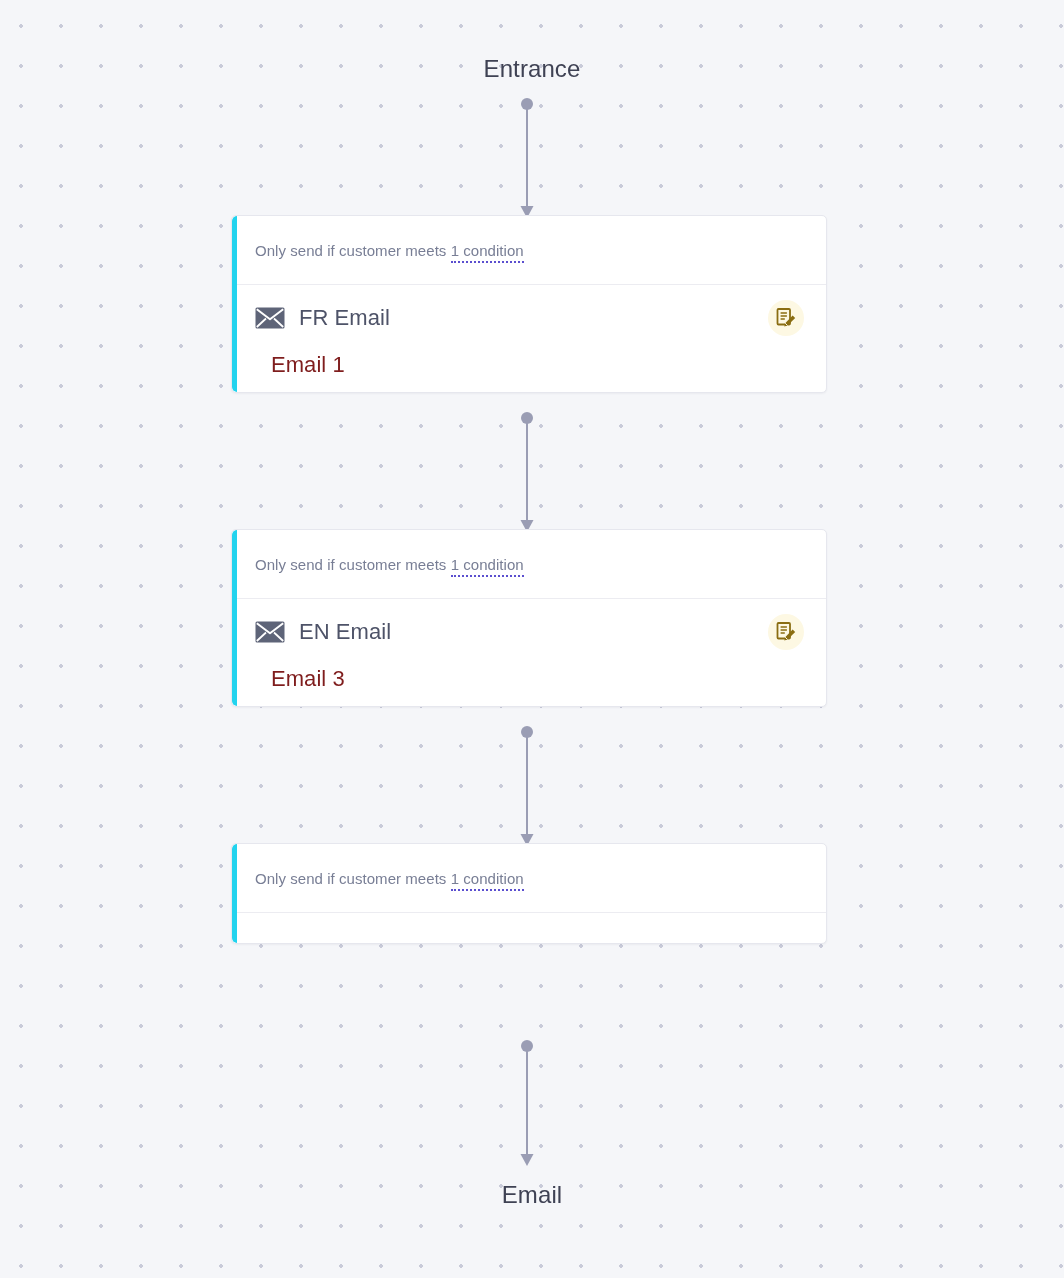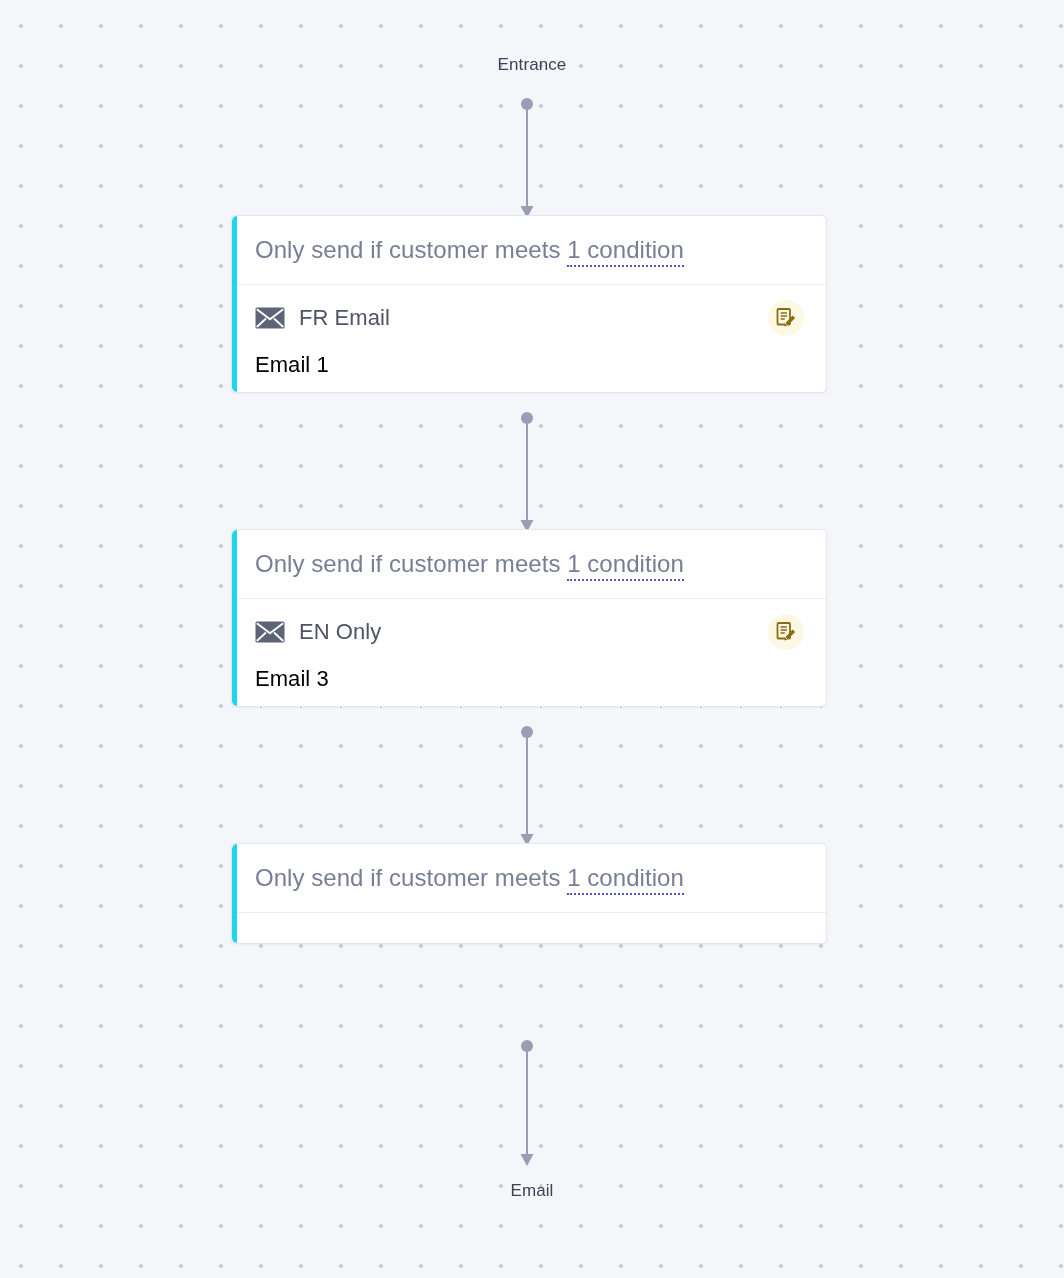--- a/index.html
+++ b/index.html
@@ -25,21 +25,21 @@
     inset: 0;
     width: 1064px;
     height: 1278px;
   }
 
   
   .endpoint-label {
     position: absolute;
     width: 100%;
     text-align: center;
-    font-size: 17px;
+    font-size: 24px;
     color: #3f4254;
     letter-spacing: 0.1px;
     white-space: nowrap;
   }
   .endpoint-label.entrance { top: 55px; left: 0; }
   .endpoint-label.exit     { top: 1181px; left: 0; }
 
   
   .connector {
     position: absolute;
@@ -72,21 +72,21 @@
   }
 
   .card-header {
     padding: 20px 22px 20px 23px;
     border-bottom: 1px solid #ececf1;
     min-height: 69px;
     display: flex;
     align-items: center;
   }
   .condition-text {
-    font-size: 24px;
+    font-size: 15px;
     color: #787e95;
     letter-spacing: 0.05px;
     white-space: nowrap;
   }
   .condition-link {
     color: #787e95;
     border-bottom: 2px dotted #5b4fcf;
     padding-bottom: 2px;
     cursor: pointer;
   }
@@ -131,23 +131,24 @@
     align-items: center;
     justify-content: center;
     cursor: pointer;
     border: none;
     padding: 0;
   }
 
   .node-subtitle {
     margin-top: 17px;
     font-size: 22px;
-    color: #000000;
+    color: #7f1d1d;
     letter-spacing: 0.05px;
     white-space: nowrap;
+    margin-left: 16px;
   }
 </style>
 </head>
 <body>
 
 <div class="canvas">
 
   <div class="endpoint-label entrance">Entrance</div>
 
   <svg class="connector" style="top:98px; height:122px;" viewBox="0 0 1064 122" width="1064" height="122">
@@ -193,21 +194,21 @@
     <div class="card-header">
       <span class="condition-text"><span>Only send if customer meets </span><span class="condition-link">1 condition</span></span>
     </div>
     <div class="card-body">
       <div class="body-row">
         <svg class="envelope-icon" viewBox="0 0 30 22">
           <rect x="0.5" y="0.5" width="29" height="21" rx="1.5" fill="#5e6478"></rect>
           <path d="M1.8 2.2 L15 12.2 L28.2 2.2" stroke="#ffffff" stroke-width="2" fill="none" stroke-linejoin="round"></path>
           <path d="M1.8 20 L11 11.5 M28.2 20 L19 11.5" stroke="#ffffff" stroke-width="1.8" fill="none"></path>
         </svg>
-        <span class="node-title">EN Only</span>
+        <span class="node-title">EN Email</span>
         <button class="edit-icon-btn">
           <svg width="22" height="22" viewBox="0 0 22 22">
             <rect x="2.5" y="2" width="12.5" height="15.5" rx="1" fill="none" stroke="#8a6d12" stroke-width="1.8"></rect>
             <line x1="5.6" y1="6" x2="11.9" y2="6" stroke="#8a6d12" stroke-width="1.5"></line>
             <line x1="5.6" y1="9" x2="11.9" y2="9" stroke="#8a6d12" stroke-width="1.5"></line>
             <line x1="5.6" y1="12" x2="9.8" y2="12" stroke="#8a6d12" stroke-width="1.5"></line>
             <path d="M17.6 8.4 L20.2 11 L12.6 18.6 L9.3 19.5 L10.2 16.2 Z" fill="#8a6d12"></path>
             <path d="M10.2 16.2 L12.6 18.6" stroke="#fdf8e3" stroke-width="1"></path>
           </svg>
         </button>

